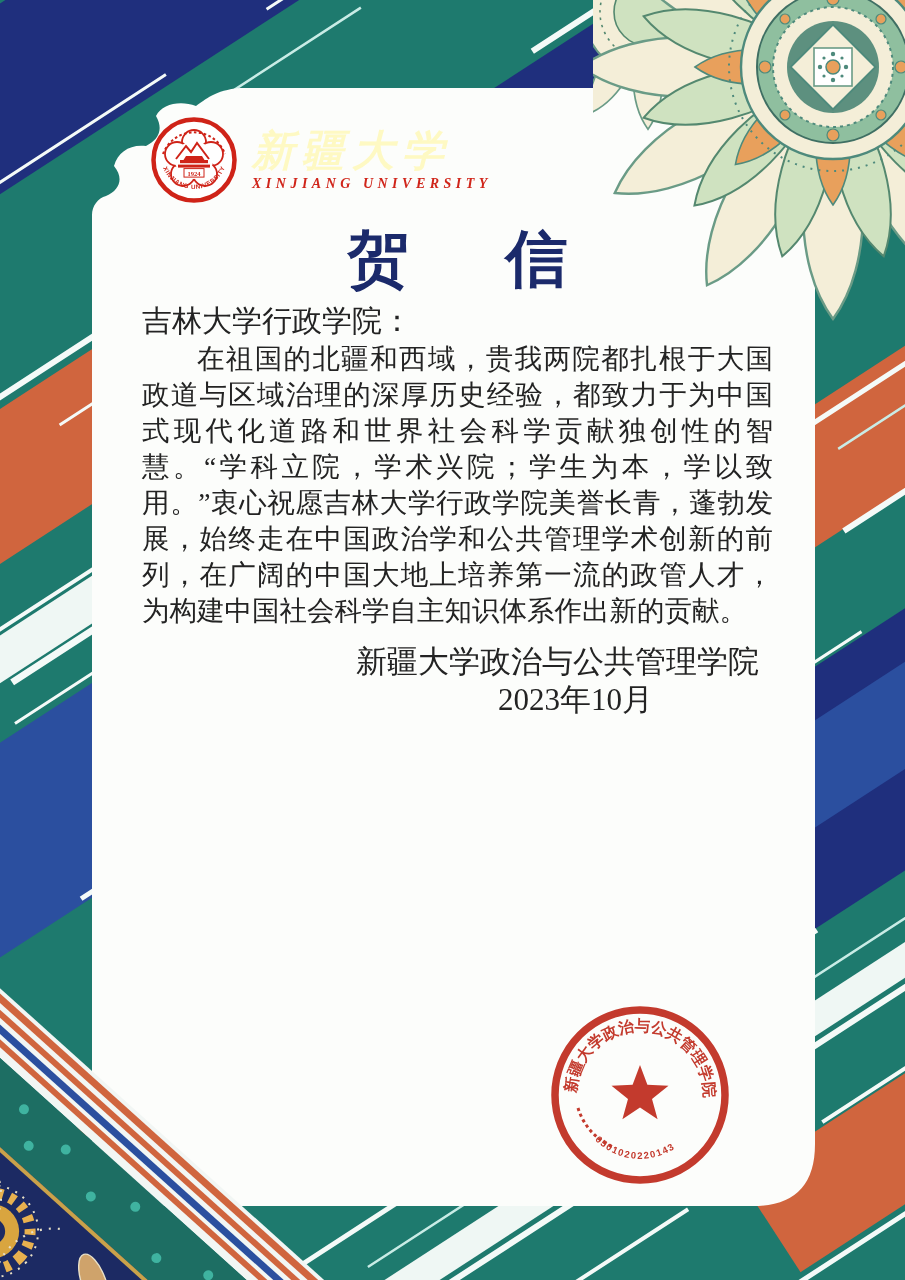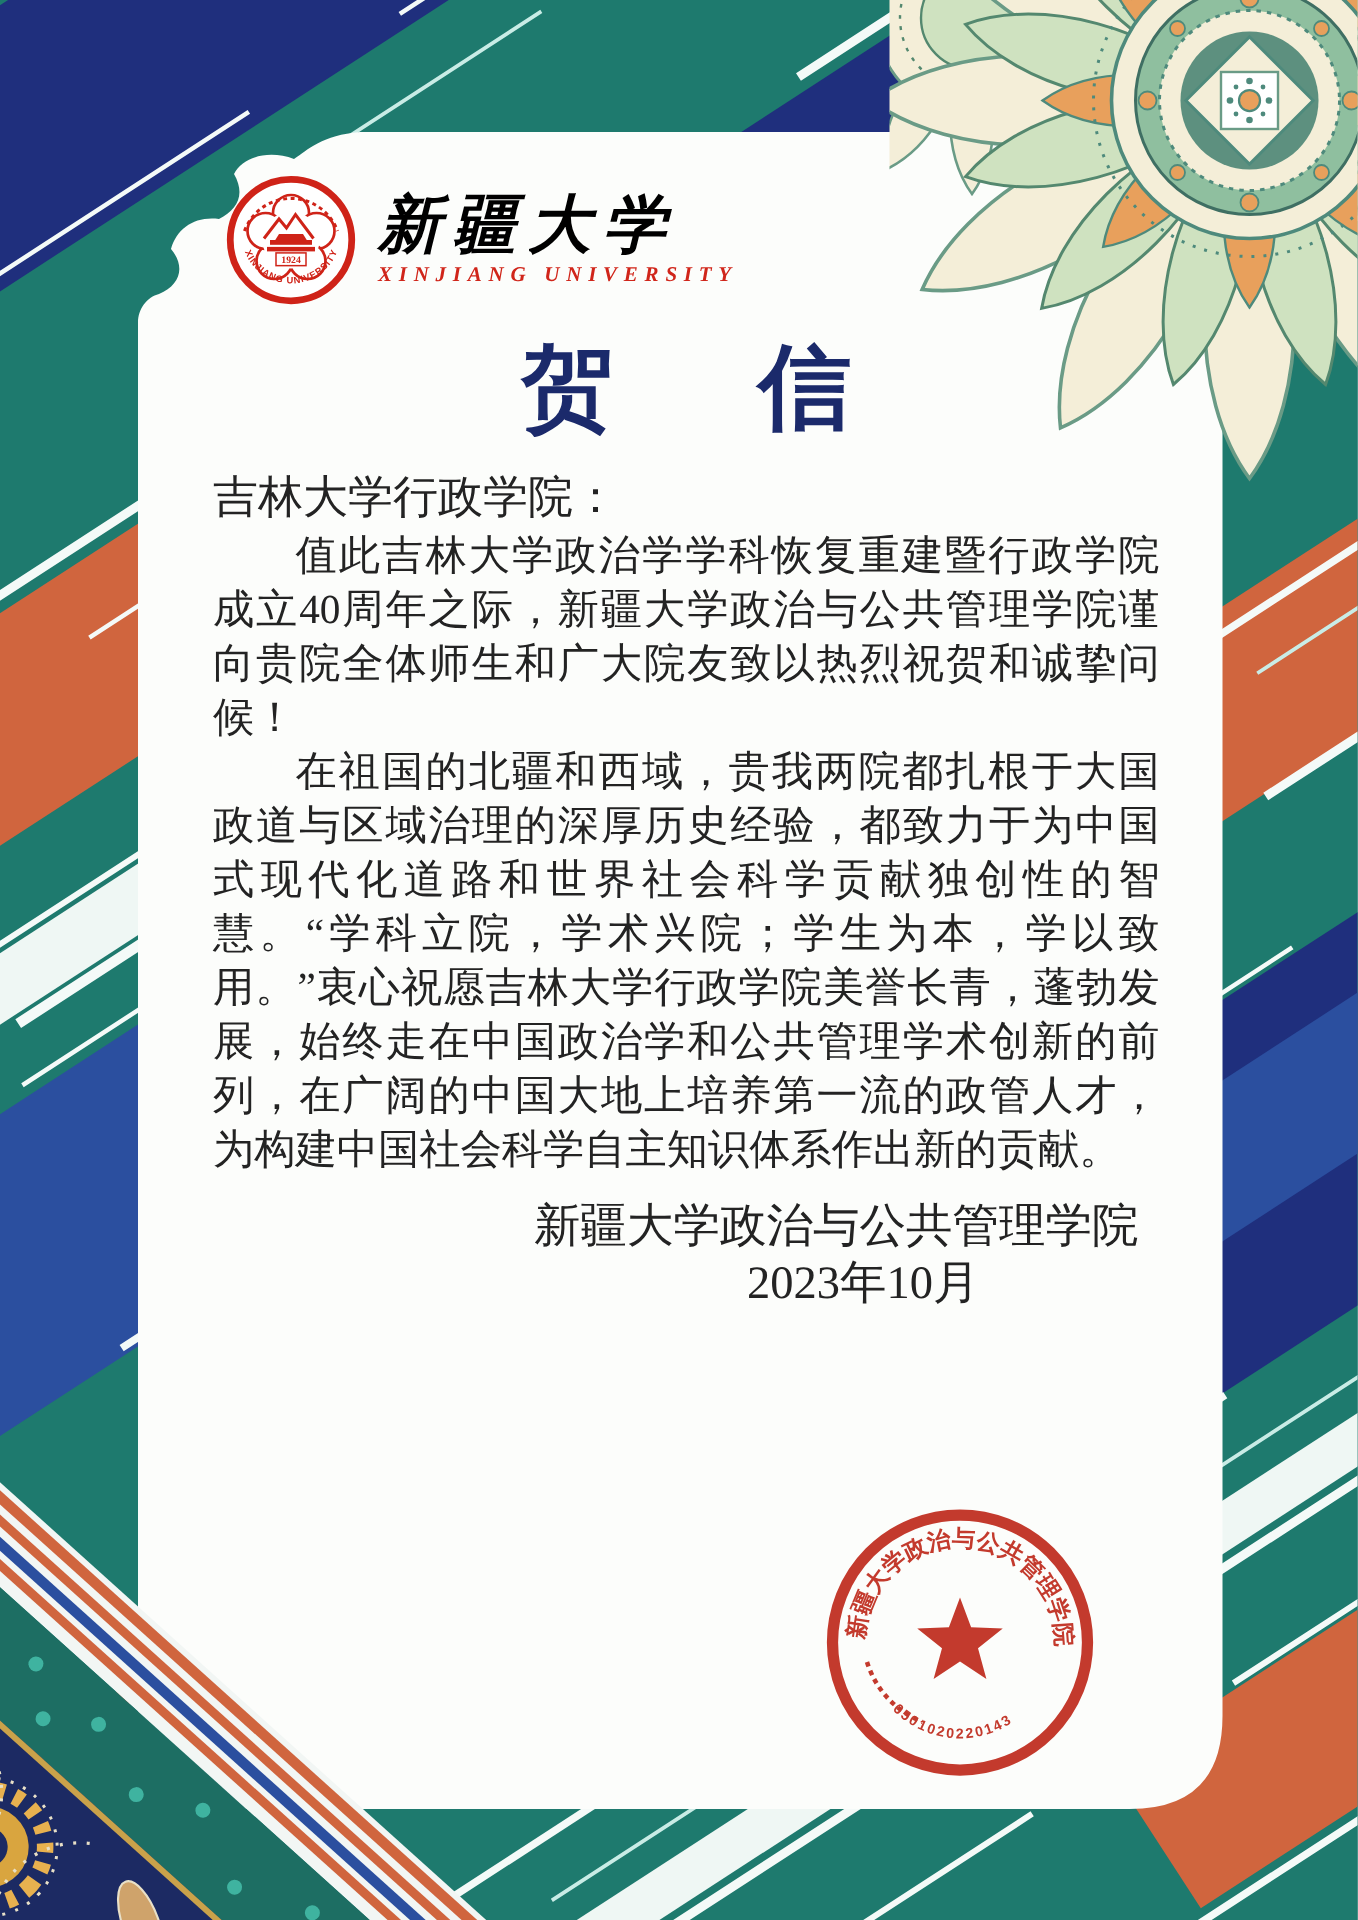--- a/index.html
+++ b/index.html
@@ -13,32 +13,32 @@
   
   #card-shape{left:0;top:0;z-index:2;}
   #card-content{
     left:92px;top:88px;width:723px;height:1118px;z-index:3;
     box-sizing:border-box;padding:0 42px 0 50px;
     color:#232323;
   }
   .logo-row{display:flex;align-items:center;margin:28px 0 0 8px;}
   .logo-word{margin-left:14px;}
   .logo-cn{
-    font-size:42px;line-height:44px;color:#000000;font-weight:700;
+    font-size:42px;line-height:44px;color:#fef9c3;font-weight:700;
     font-style:italic;letter-spacing:8px;white-space:nowrap;
   }
   .logo-en{
     font-size:14px;color:#d0251a;font-weight:700;font-style:italic;
     letter-spacing:4.5px;margin-top:3px;white-space:nowrap;
   }
   .letter-title{
     display:flex;justify-content:center;gap:96px;margin-top:22px;
     font-size:62px;line-height:66px;font-weight:700;color:#1b2a6b;
   }
-  .salutation{font-size:30px;line-height:40px;margin-top:20px;}
+  .salutation{font-size:30px;line-height:40px;margin-top:9px;}
   .body-text p{
     margin:0;font-size:27.5px;line-height:36px;text-align:justify;
     text-indent:2em;
   }
   .sig{margin-top:14px;text-align:right;padding-right:14px;
        font-size:31px;line-height:38px;}
   .sig-date{text-align:right;padding-right:120px;font-size:31px;line-height:38px;}
   
   #mandala{left:593px;top:-143px;z-index:4;pointer-events:none;}
   #ribbon{left:-40px;top:930px;z-index:4;pointer-events:none;}
@@ -147,21 +147,20 @@
   </div>
 
   <div class="letter-title">
     <span>贺</span>
     <span>信</span>
   </div>
 
   <div class="salutation">吉林大学行政学院：</div>
 
   <div class="body-text">
-    <p>值此吉林大学政治学学科恢复重建暨行政学院成立40周年之际，新疆大学政治与公共管理学院谨向贵院全体师生和广大院友致以热烈祝贺和诚挚问候！</p>
     <p>在祖国的北疆和西域，贵我两院都扎根于大国政道与区域治理的深厚历史经验，都致力于为中国式现代化道路和世界社会科学贡献独创性的智慧。“学科立院，学术兴院；学生为本，学以致用。”衷心祝愿吉林大学行政学院美誉长青，蓬勃发展，始终走在中国政治学和公共管理学术创新的前列，在广阔的中国大地上培养第一流的政管人才，为构建中国社会科学自主知识体系作出新的贡献。</p>
   </div>
 
   <div class="sig">新疆大学政治与公共管理学院</div>
   <div class="sig-date">2023年10月</div>
 </div>
 
 <svg class="abs" id="seal" width="190" height="190" viewBox="0 0 190 190">
   <circle cx="95" cy="95" r="85" fill="none" stroke="#c22b1d" stroke-width="7.5"></circle>
   <path fill="#c22b1d" transform="translate(95,95)" d="M0,-30 L7.4,-10.2 L28.5,-9.3 L12,3.9 L17.6,24.3 L0,12.6 L-17.6,24.3 L-12,3.9 L-28.5,-9.3 L-7.4,-10.2 Z"></path>

